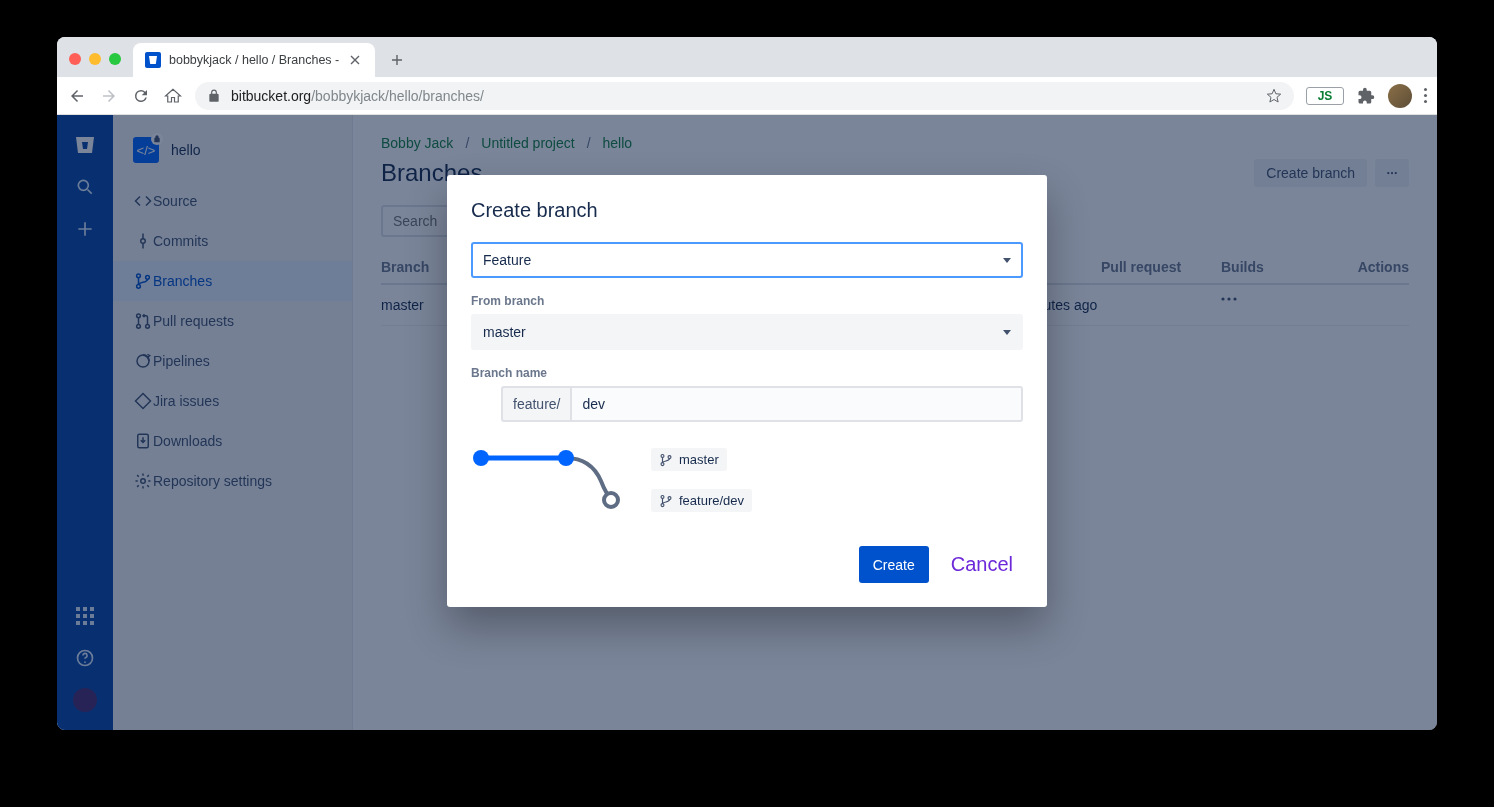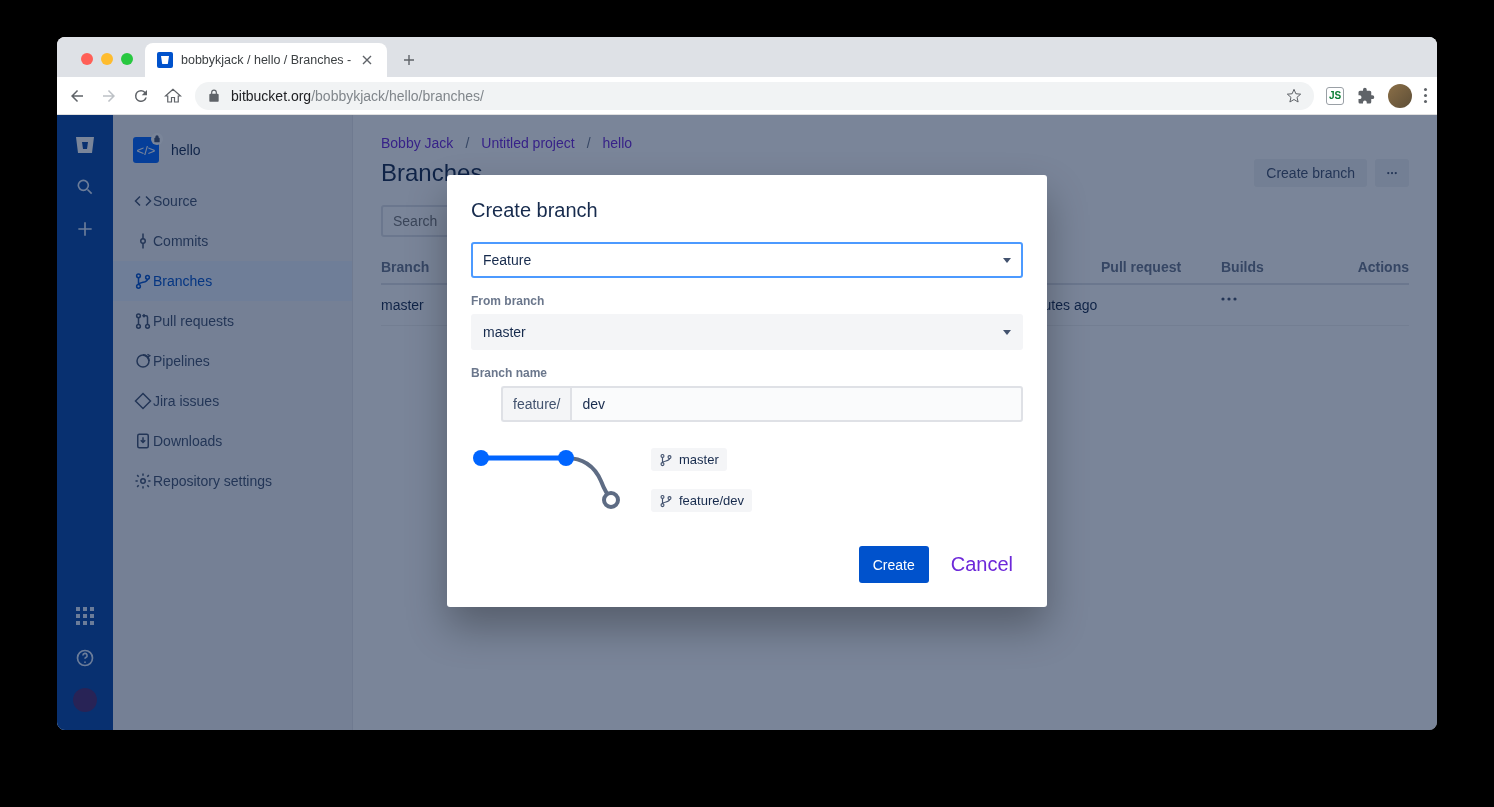--- a/index.html
+++ b/index.html
@@ -1,21 +1,21 @@
 <!DOCTYPE html>
 <html><head>
 <meta charset="utf-8">
 <style>
 * { margin: 0; padding: 0; box-sizing: border-box; font-family: -apple-system, BlinkMacSystemFont, "Segoe UI", Helvetica, Arial, sans-serif; }
 body { background: #000; width: 1494px; height: 807px; position: relative; }
 
 .browser-window { position: absolute; top: 37px; left: 57px; width: 1380px; height: 693px; background: #fff; border-radius: 8px; overflow: hidden; box-shadow: 0 10px 40px rgba(0,0,0,0.5); }
 
 
-.tab-bar { height: 40px; background: #dee1e6; display: flex; align-items: flex-end; padding-left: 24px; }
+.tab-bar { height: 40px; background: #dee1e6; display: flex; align-items: flex-end; padding-left: 12px; }
 .traffic-lights { display: flex; gap: 8px; align-items: center; padding: 0 12px 12px 0; }
 .light { width: 12px; height: 12px; border-radius: 50%; }
 .light.red { background: #ff5f57; }
 .light.yellow { background: #febc2e; }
 .light.green { background: #28c840; }
 .tab { background: #fff; border-radius: 8px 8px 0 0; height: 34px; display: flex; align-items: center; padding: 0 12px; gap: 8px; min-width: 230px; font-size: 12.5px; color: #3c4043; }
 .tab-favicon { width: 16px; height: 16px; background: #0052cc; border-radius: 2px; display:flex; align-items:center; justify-content:center; }
 .tab-favicon::after { content:""; width:8px; height:8px; background:#fff; clip-path: polygon(0 0, 100% 0, 85% 100%, 15% 100%); }
 .tab-close { margin-left: auto; width: 16px; height: 16px; display:flex; align-items:center; justify-content:center; color:#5f6368; cursor:pointer; }
 .new-tab { width: 28px; height: 28px; display:flex; align-items:center; justify-content:center; color:#5f6368; margin-left:8px; margin-bottom:3px; cursor:pointer; }
@@ -24,21 +24,21 @@
 .url-bar { height: 38px; background: #fff; border-bottom: 1px solid #e0e0e0; display:flex; align-items:center; padding: 0 10px; gap: 12px; }
 .nav-icon { width: 20px; height: 20px; display:flex; align-items:center; justify-content:center; color:#5f6368; cursor:pointer; }
 .nav-icon.disabled { color: #bdc1c6; }
 .omnibox { flex: 1; height: 28px; background: #f1f3f4; border-radius: 14px; display:flex; align-items:center; padding: 0 12px; gap: 10px; font-size: 14px; }
 .lock-icon { color: #5f6368; }
 .url-text { color: #202124; }
 .url-text .dim { color: #80868b; }
 .star-icon { margin-left:auto; color:#5f6368; }
 .ext-area { display:flex; align-items:center; gap:12px; }
 .ext-icon { width:20px; height:20px; display:flex; align-items:center; justify-content:center; }
-.js-ext { width:18px; height:18px; border:1px solid #9aa0a6; border-radius:3px; font-size:10px; display:flex; align-items:center; justify-content:center; color:#0a7d33; font-weight:600; }
+.js-ext { width:38px; height:18px; border:1px solid #9aa0a6; border-radius:3px; font-size:12px; display:flex; align-items:center; justify-content:center; color:#0a7d33; font-weight:600; }
 .avatar-small { width:24px; height:24px; border-radius:50%; background: linear-gradient(135deg,#8b6f47,#5d4e37); }
 .kebab { display:flex; flex-direction:column; gap:3px; }
 .kebab span { width:3px; height:3px; background:#5f6368; border-radius:50%; }
 
 
 .app { display:flex; height: calc(100% - 78px); position: relative; }
 
 
 .global-nav { width: 56px; background: #0747a6; display:flex; flex-direction:column; align-items:center; padding-top: 18px; gap: 18px; }
 .global-nav-bottom { margin-top:auto; padding-bottom:18px; display:flex; flex-direction:column; align-items:center; gap:18px; }
@@ -53,21 +53,21 @@
 .repo-icon-lock { position:absolute; top:-4px; right:-4px; width:12px; height:12px; background:#fff; border-radius:50%; display:flex; align-items:center; justify-content:center; }
 .repo-name { font-size:14px; color:#172b4d; font-weight:500; }
 .nav-list { list-style:none; }
 .nav-list li { display:flex; align-items:center; gap:0; padding: 10px 20px; font-size:14px; color:#42526e; cursor:pointer; }
 .nav-list li.active { background:#e6effc; color:#0052cc; }
 .nav-list li .nav-icon-s { width:20px; height:20px; display:flex; align-items:center; justify-content:center; }
 
 
 .main { flex:1; padding: 20px 28px; overflow:hidden; }
 .breadcrumb { display:flex; gap:12px; font-size:14px; color:#6b778c; margin-bottom: 8px; }
-.breadcrumb a { color:#6d28d9; text-decoration:none; }
+.breadcrumb a { color:#15803d; text-decoration:none; }
 .breadcrumb .sep { color:#6b778c; }
 .page-header { display:flex; align-items:center; justify-content:space-between; }
 .page-title { font-size:24px; font-weight:500; color:#172b4d; }
 .header-actions { display:flex; gap:8px; }
 .btn { padding: 6px 12px; border-radius:3px; font-size:14px; cursor:pointer; border:none; }
 .btn-subtle { background:#f0f1f3; color:#42526e; }
 .btn-more { background:#f0f1f3; width:34px; display:flex; align-items:center; justify-content:center; }
 .search-box { margin-top:18px; border:2px solid #dfe1e6; border-radius:3px; padding:6px 10px; width:240px; font-size:14px; color:#7a869a; }
 .table-header { display:flex; margin-top:22px; font-size:14px; color:#6b778c; font-weight:600; border-bottom:2px solid #dfe1e6; padding-bottom:8px; }
 .th-branch { flex: 0 0 320px; }

